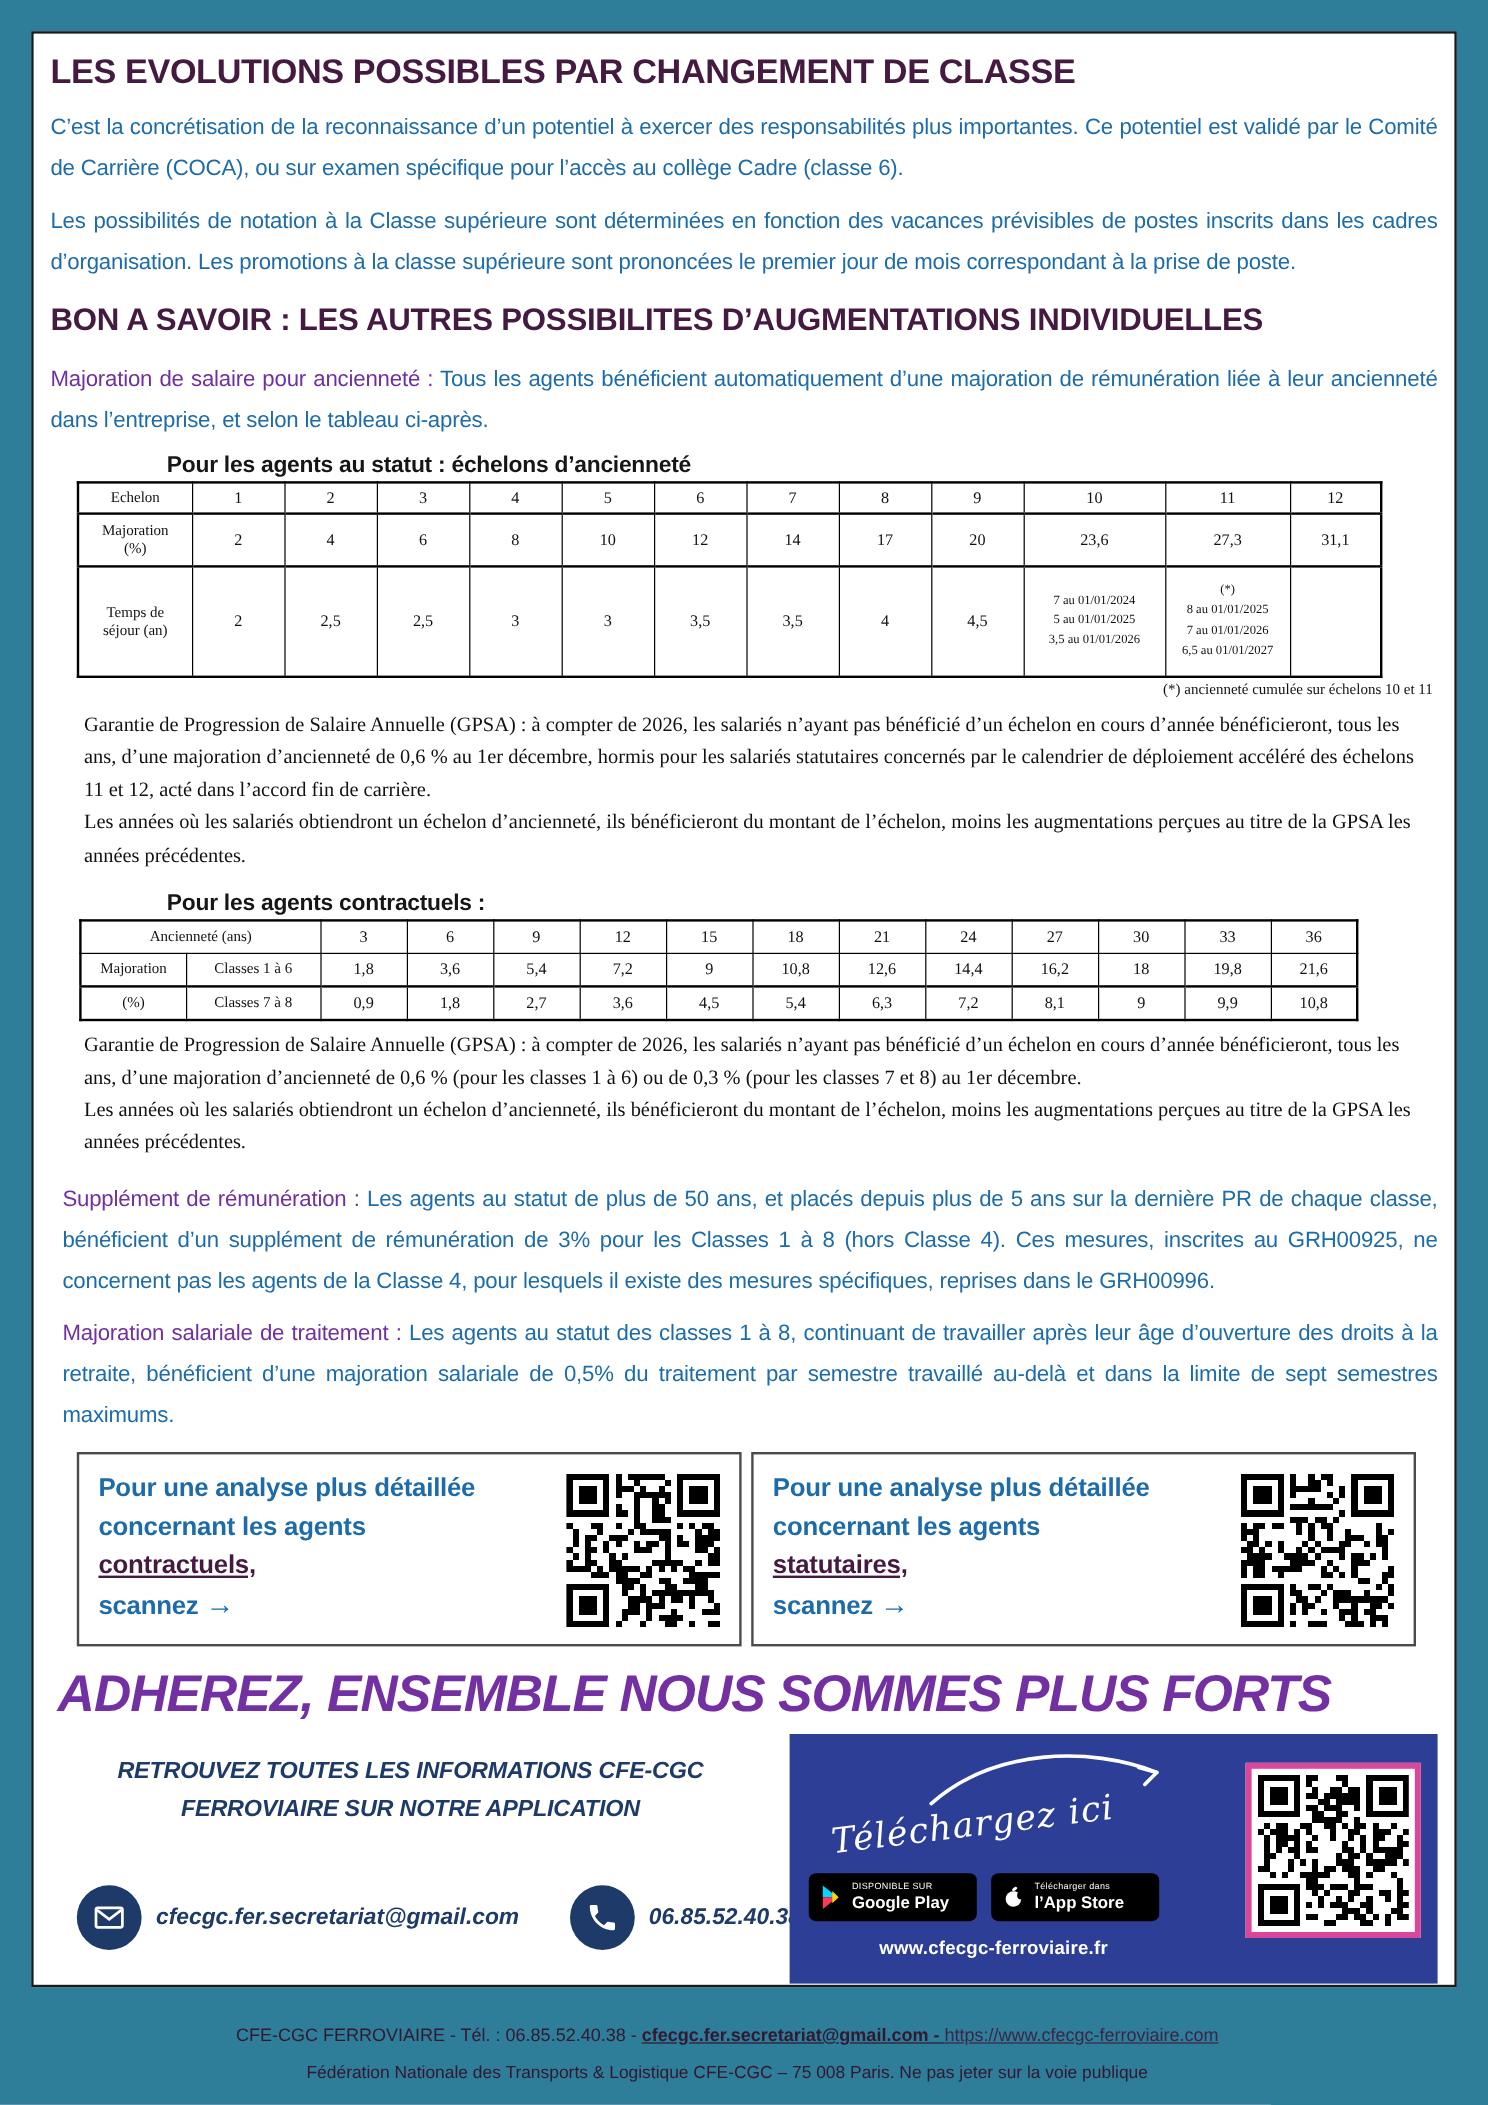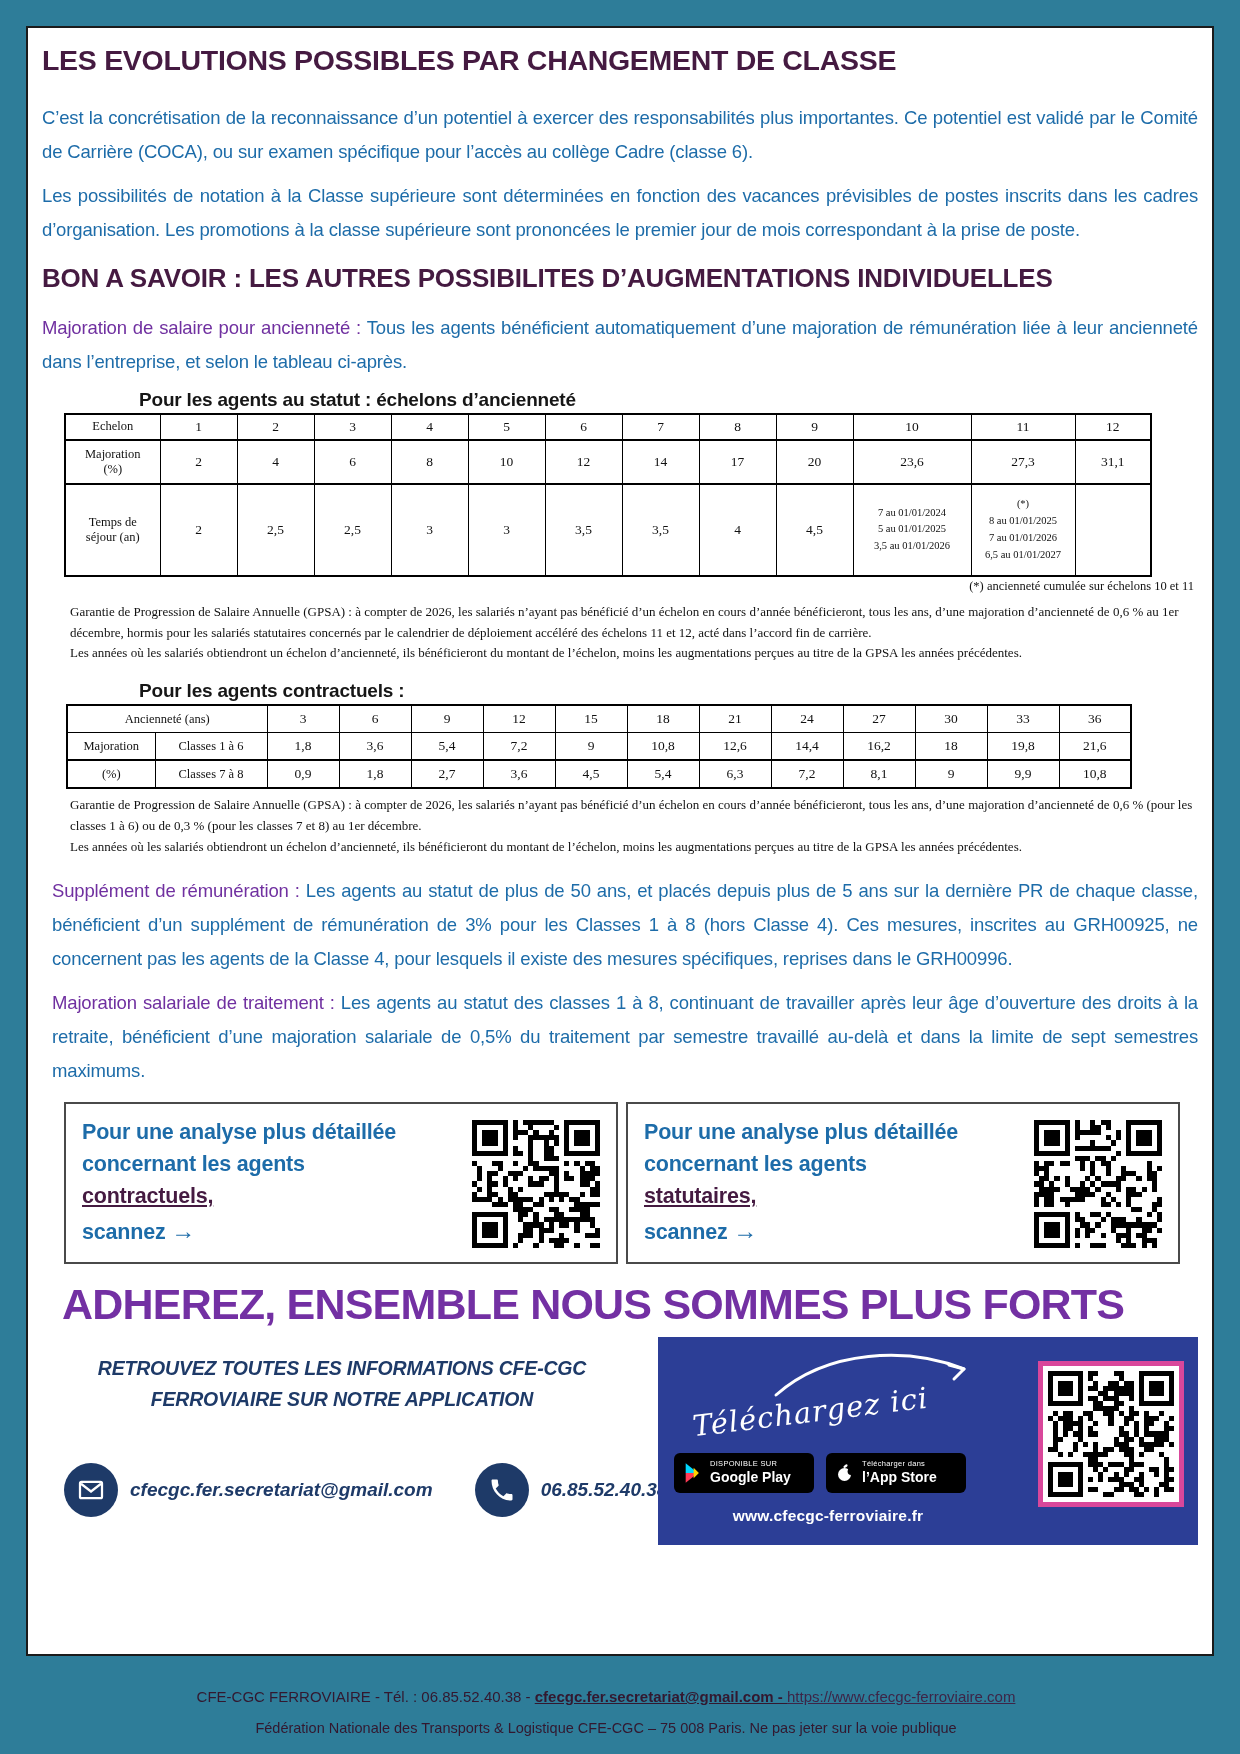--- a/index.html
+++ b/index.html
@@ -9,21 +9,21 @@
     font-family:"Liberation Sans",sans-serif;
     -webkit-font-smoothing:antialiased;
   }
   .page{
     position:absolute;left:26px;top:26px;width:1188px;height:1630px;
     background:#ffffff;border:2px solid #1b1b1b;box-sizing:border-box;
     padding:8px 14px 0 14px;overflow:hidden;
   }
   h1.title{
     color:#451a41;font-size:28.5px;font-weight:bold;letter-spacing:-0.3px;
-    margin:8px 0 24px 0;
+    margin:8px 0 12px 0;
   }
   p.body{
     color:#1d6ca9;font-size:18.5px;line-height:1.84;text-align:justify;
     letter-spacing:-0.15px;margin:0 0 10px 0;
   }
   h2.subtitle{
     color:#451a41;font-size:26px;font-weight:bold;line-height:1.68;
     letter-spacing:-0.2px;margin:6px 0 10px 0;
   }
   .lead{color:#7030a0;}
@@ -49,42 +49,42 @@
   .t1 tr.r3 td:nth-child(11),
   .t1 tr.r3 td:nth-child(12){font-size:10.5px;line-height:1.6;}
   .t2 table{width:1064px;margin-left:24px;}
   .t2 tr td{height:24px;}
   .t2 tr.r2 td{border-bottom-width:2px;}
   .footnote{
     margin:2px 0 8px 22px;width:1130px;text-align:right;
     font-family:"Liberation Serif",serif;font-size:12.5px;color:#111;
   }
   p.small{
-    font-family:"Liberation Serif",serif;font-size:13px;line-height:1.6;
+    font-family:"Liberation Serif",serif;font-size:17px;line-height:1.6;
     color:#111;margin:0 0 0 28px;max-width:1125px;
   }
   .gap16{height:16px;} .gap6{height:6px;}
 
   .qr-row{display:flex;gap:8px;margin:14px 0 0 22px;}
   .qr-box{
     width:554px;height:162px;border:2px solid #4a4a4a;box-sizing:border-box;
     display:flex;align-items:flex-start;padding:12px 16px;background:#fff;
   }
   .qr-text{
     color:#1d6ca9;font-weight:bold;font-size:21.5px;line-height:1.5;
     width:318px;letter-spacing:-0.2px;
   }
   .qr-link{color:#451a41;text-decoration:underline;}
   .arrow-glyph{font-size:24px;font-weight:bold;}
   .qr{width:128px;height:128px;margin-left:auto;margin-top:4px;}
   .qr svg{display:block;width:100%;height:100%;}
 
   .adherez{
     color:#7330a3;font-size:43px;font-weight:800;letter-spacing:-0.8px;
-    margin:16px 0 8px 20px;white-space:nowrap;
+    margin:16px 0 8px 6px;white-space:nowrap;font-style:italic;
   }
 
   .bottom-row{display:flex;margin-top:4px;}
   .left-col{width:600px;}
   .promo{
     color:#1e3a68;font-weight:bold;font-style:italic;font-size:19.5px;
     line-height:1.6;text-align:center;margin-top:16px;letter-spacing:-0.2px;
   }
   .contacts{display:flex;align-items:center;margin:48px 0 0 22px;color:#1e3a68;}
   .circle-icon{

